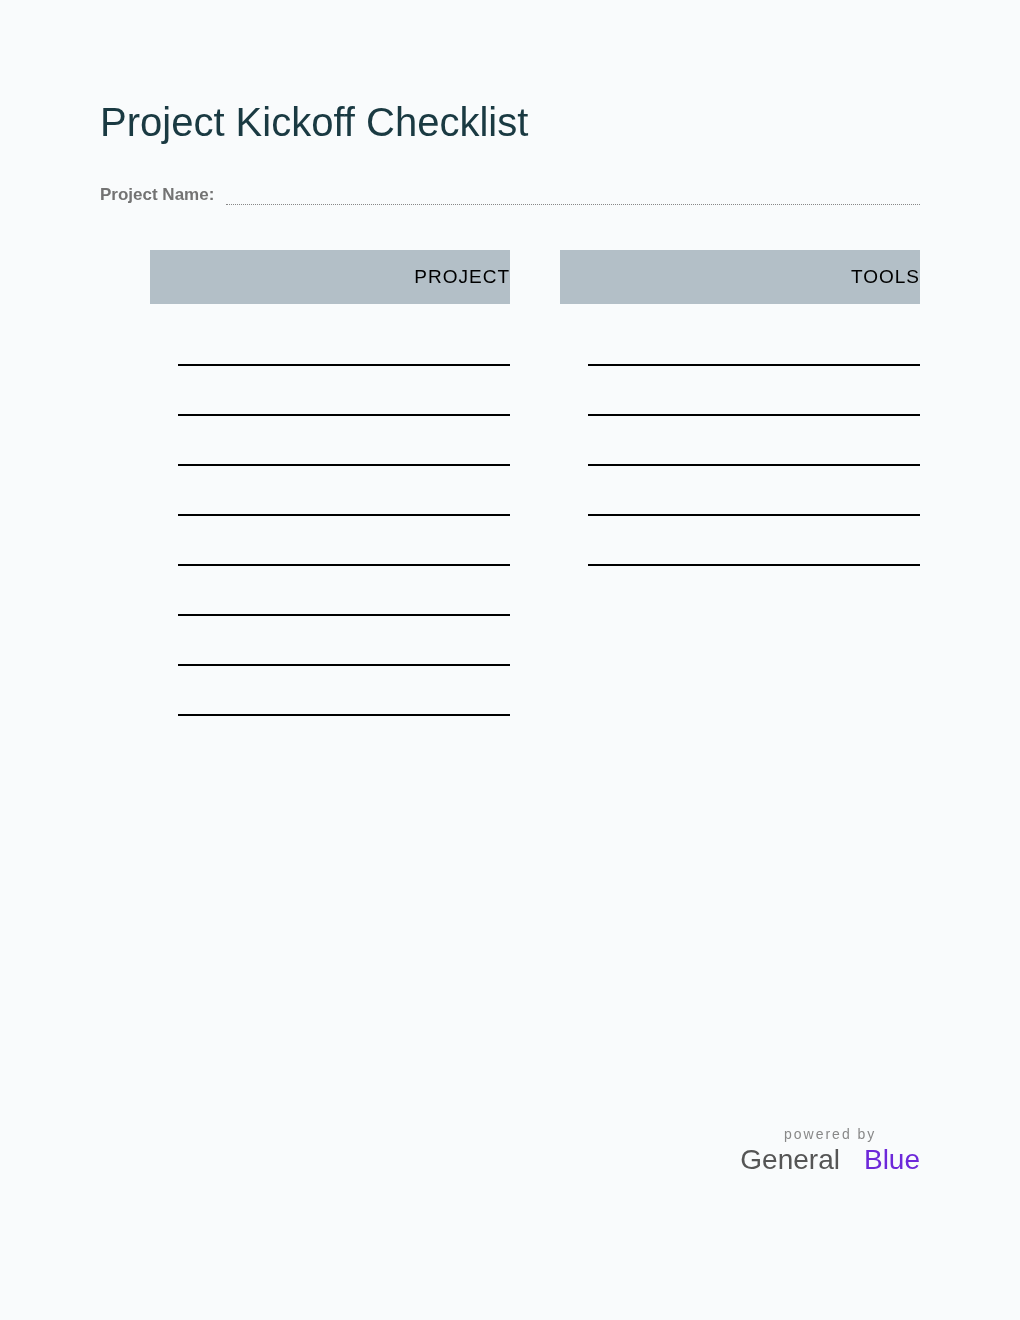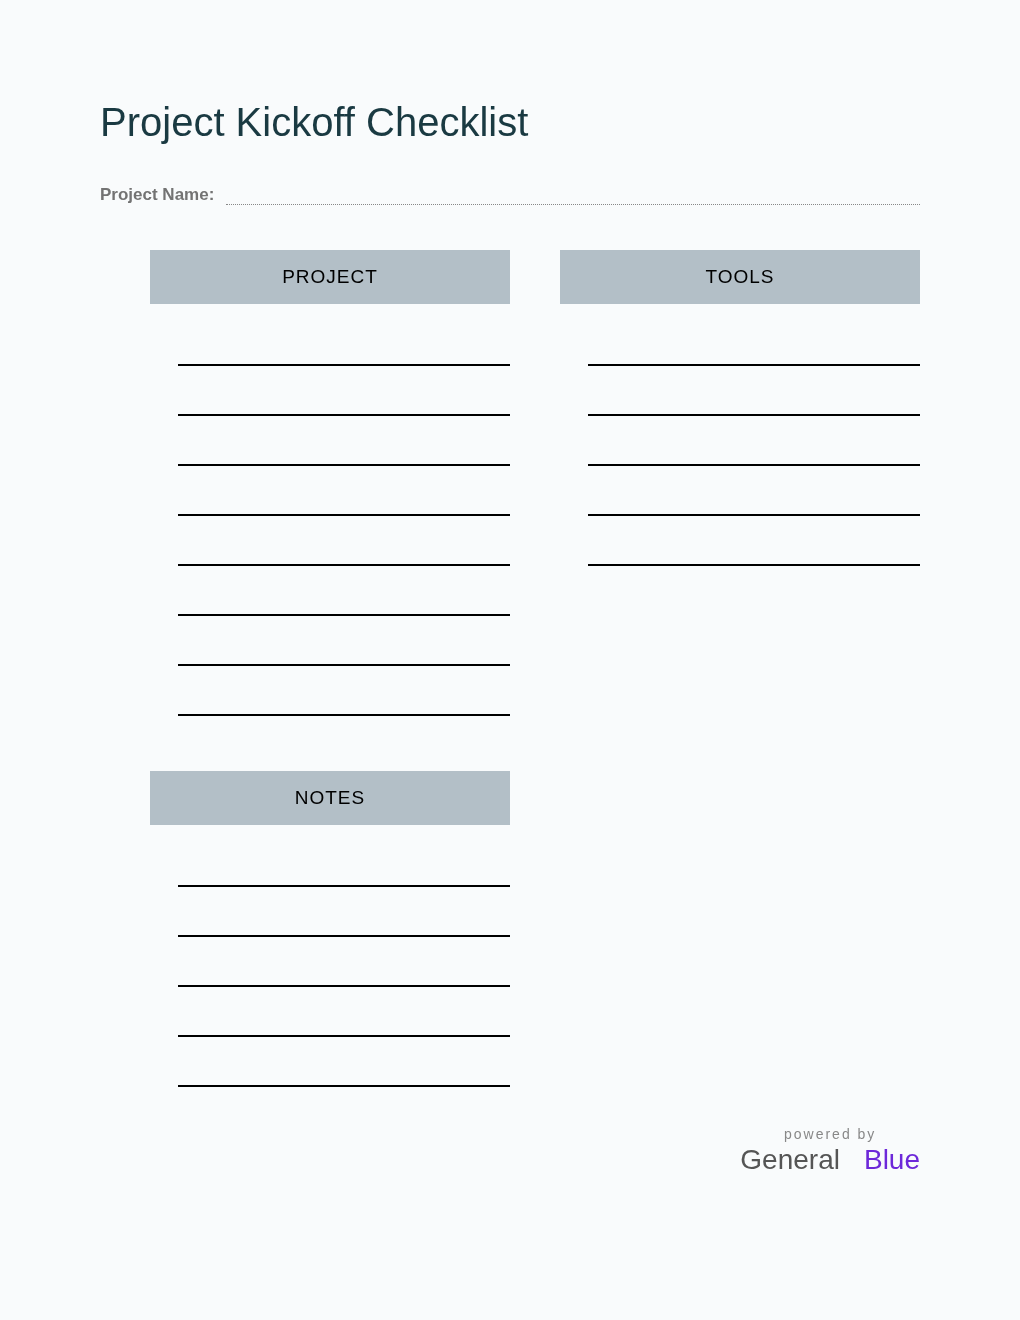--- a/index.html
+++ b/index.html
@@ -43,21 +43,21 @@
       grid-template-columns: 1fr 1fr;
       column-gap: 50px;
       padding-left: 50px;
     }
     .section {
       display: flex;
       flex-direction: column;
     }
     .section-header {
       background: #b3bfc7;
-      text-align: center;
+      text-align: right;
       padding: 16px 0;
       font-size: 19px;
       font-weight: 500;
       color: #000;
       letter-spacing: 1px;
       margin-bottom: 30px;
     }
     .lines {
       display: flex;
       flex-direction: column;
@@ -130,30 +130,20 @@
     <div class="section-header">TOOLS</div>
     <div class="lines">
       <div class="line"></div>
       <div class="line"></div>
       <div class="line"></div>
       <div class="line"></div>
       <div class="line"></div>
     </div>
   </div>
 
-  <div class="section">
-    <div class="section-header">NOTES</div>
-    <div class="lines">
-      <div class="line"></div>
-      <div class="line"></div>
-      <div class="line"></div>
-      <div class="line"></div>
-      <div class="line"></div>
-    </div>
-  </div>
 
 </div>
 
 <div class="footer">
   <div class="powered-by">powered by</div>
   <div class="brand">
     <span class="brand-part1">General</span><span class="brand-part2">Blue</span>
   </div>
 </div>
 

